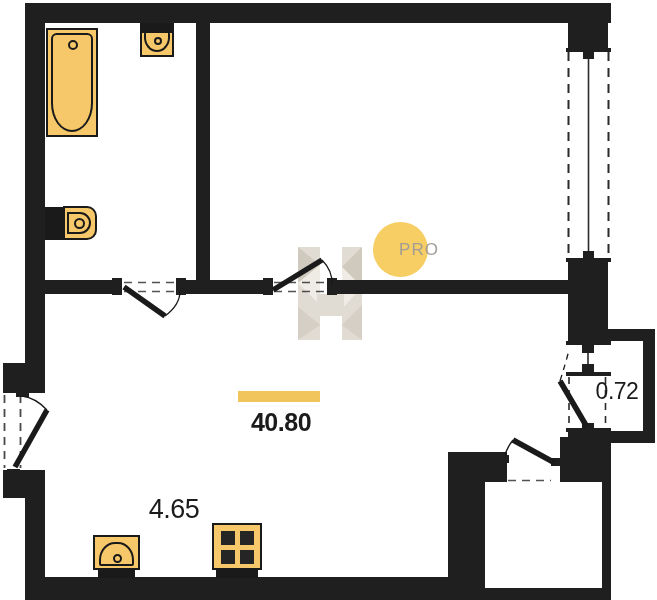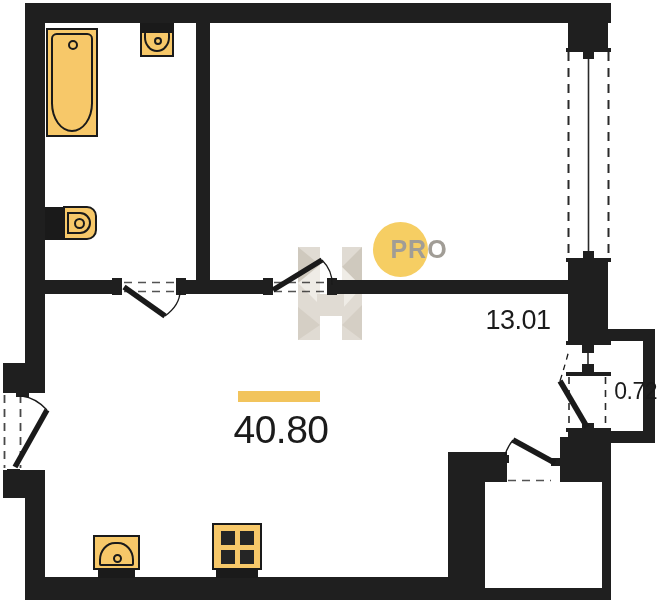--- a/index.html
+++ b/index.html
@@ -8,28 +8,28 @@
   .wall{position:absolute;background:var(--wall,#1f1f1f);z-index:2;}
   .fix{position:absolute;background:var(--fixture,#F7C869);border:2px solid var(--fixborder,#1a1a1a);
        box-sizing:border-box;z-index:2;}
   .fixdark{position:absolute;background:var(--fixborder,#1a1a1a);z-index:2;}
   .inner{position:absolute;border:2px solid var(--fixborder,#1a1a1a);box-sizing:border-box;}
   .drain{position:absolute;border:2px solid var(--fixborder,#1a1a1a);border-radius:50%;box-sizing:border-box;background:var(--fixture,#F7C869);}
   .burner{position:absolute;width:14px;height:14px;background:#252525;}
   .lbl{position:absolute;color:var(--labeltext,#1b1b1b);font-size:27px;text-align:center;z-index:4;
        letter-spacing:-0.5px;}
   .lbl.small{font-size:23px;}
-  .lbl.total{font-size:39px;font-weight:normal;}
+  .lbl.total{font-size:25px;font-weight:bold;}
   .wm{position:absolute;z-index:1;}
   .wmbar{position:absolute;background:var(--wmbar,#E0DBD3);}
   .facet{position:absolute;left:0;top:0;width:100%;height:100%;}
   .badge{position:absolute;left:373px;top:222px;width:55px;height:55px;border-radius:50%;
          background:var(--accent2,#F6CE63);display:flex;align-items:center;justify-content:center;
          z-index:3;}
-  .badge span{color:var(--badgetext,#A19D96);font-size:25px;font-weight:bold;letter-spacing:1px;margin-left:37px;}
+  .badge span{color:var(--badgetext,#A19D96);font-size:17px;font-weight:normal;letter-spacing:1px;margin-left:37px;}
   .accentbar{position:absolute;left:238px;top:391px;width:82px;height:11px;
              background:var(--accent,#F2C45C);z-index:3;}
   svg.overlay{position:absolute;left:0;top:0;z-index:3;}
 </style>
 </head>
 <body>
 
 <div id="plan">
 
   <div class="wm">
@@ -172,17 +172,17 @@
       <path d="M560,381 L587,427" stroke-width="5.5"></path>
     </g>
 
     <g stroke="#1a1a1a" fill="none">
       <path d="M508,480.5 H551" stroke-dasharray="8 6" stroke-width="1.6" stroke-opacity="0.75"></path>
       <path d="M513,440 Q506,449 505,456" stroke-width="1.3"></path>
       <path d="M513,440 L555,463" stroke-width="5.5"></path>
     </g>
   </svg>
 
-  <div class="lbl" style="left:468px;top:305px;width:100px;">13.01</div>
-  <div class="lbl small" style="left:577px;top:378px;width:80px;text-align:right;">0.72</div>
+  <div class="lbl" style="left:124px;top:494px;width:100px;">4.65</div>
+  <div class="lbl small" style="left:577px;top:378px;width:80px;">0.72</div>
   <div class="lbl total" style="left:221px;top:408px;width:120px;">40.80</div>
 
 </div>
 
 </body></html>

